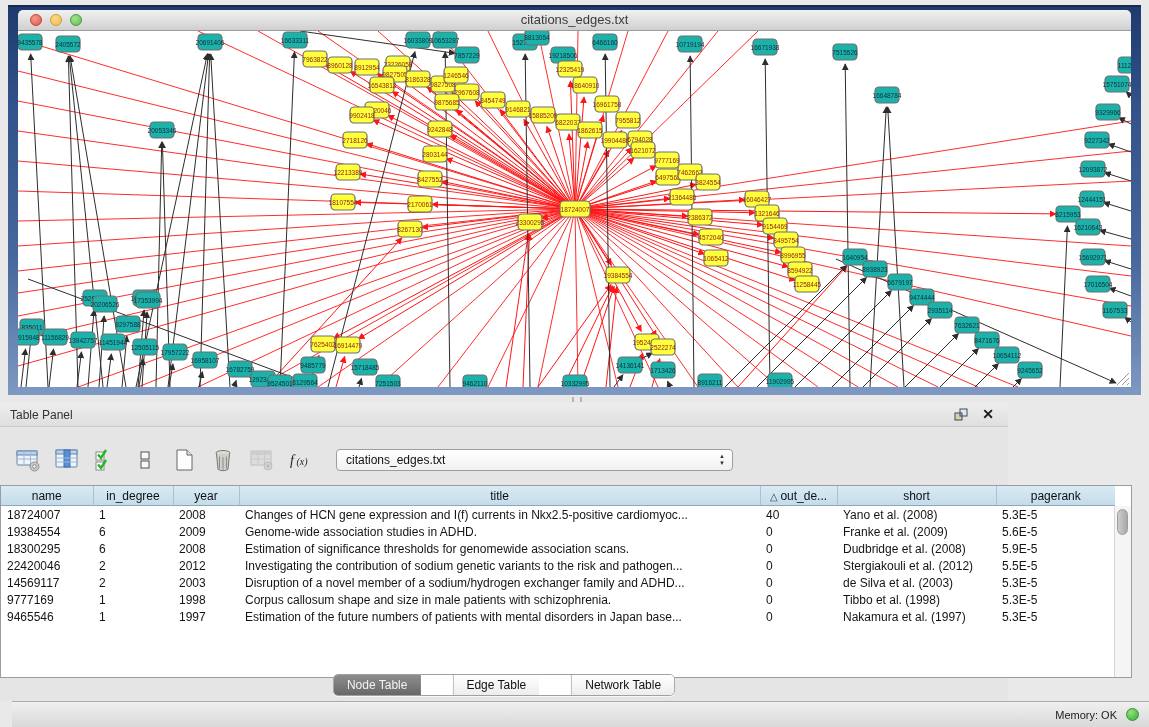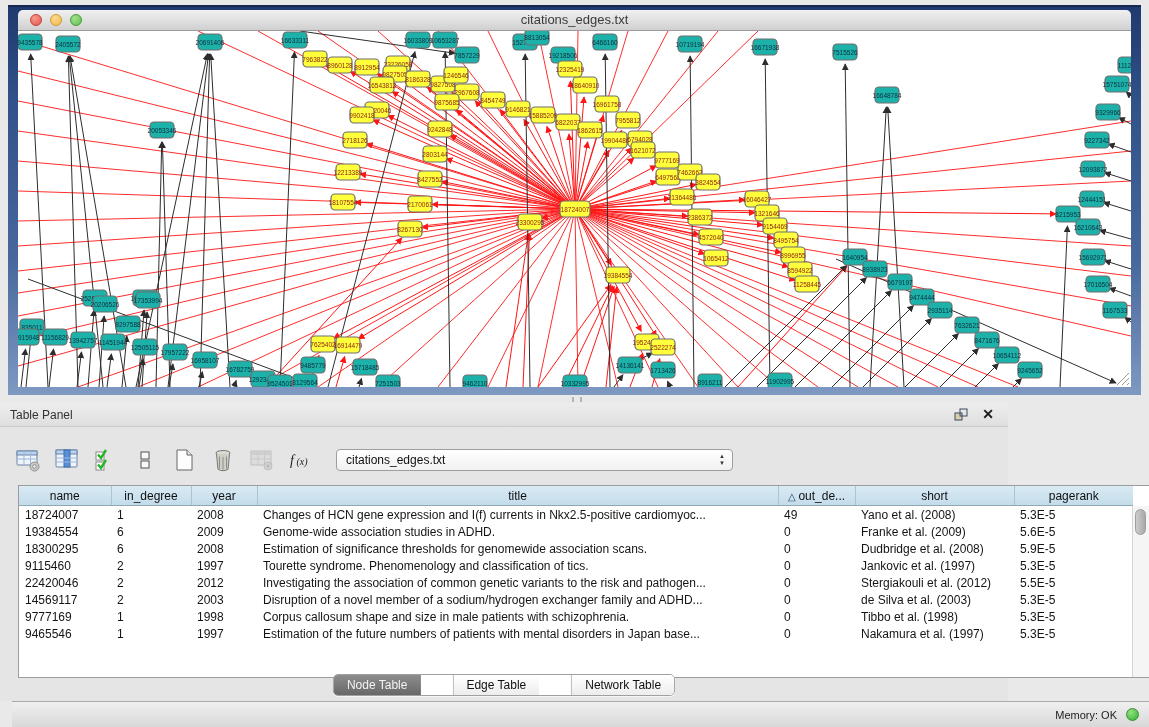--- a/index.html
+++ b/index.html
@@ -29,21 +29,21 @@
   .panel-float{position:absolute;right:40px;top:5px;width:14px;height:14px;}
   .panel-close{position:absolute;right:14px;top:3px;font-size:14px;font-weight:bold;color:#1a1a1a;line-height:16px;}
 
   .toolbar{position:absolute;left:14px;top:42px;height:30px;display:flex;align-items:center;}
   .tbtn{width:27px;height:27px;margin-right:12px;padding:0;border:none;background:transparent;}
   .combo{margin-left:10px;width:397px;height:22px;background:linear-gradient(#ffffff,#f1f1f1);
     border:1px solid #9e9e9e;border-radius:4px;position:relative;font-size:12px;line-height:21px;
     padding-left:9px;box-sizing:border-box;color:#111;}
   .combo-arrows{position:absolute;right:7px;top:3px;font-size:6px;line-height:7px;color:#333;text-align:center;}
 
-  .table-wrap{position:absolute;left:18px;top:82px;width:1132px;height:193px;background:#ffffff;
+  .table-wrap{position:absolute;left:0;top:82px;width:1132px;height:193px;background:#ffffff;
     border:1px solid #9c9c9c;box-sizing:border-box;overflow:hidden;}
   table{border-collapse:collapse;table-layout:fixed;width:1114px;font-size:12px;}
   thead th{height:19px;background:linear-gradient(#d9eaf4,#c3dcea);border-right:1px solid #a9c3d2;
     border-bottom:1px solid #8fa8b5;font-weight:normal;color:#101010;text-align:center;padding:0 2px;
     overflow:hidden;white-space:nowrap;}
   thead th:last-child{border-right:none;}
   tbody td{height:17px;padding:0 2px 0 6px;white-space:nowrap;overflow:hidden;color:#141414;}
   .sort{font-size:10px;color:#246;}
   .vscroll{position:absolute;right:0;top:20px;bottom:0;width:16px;background:#f5f5f5;border-left:1px solid #d6d6d6;}
   .vthumb{position:absolute;left:2px;top:3px;width:11px;height:26px;border-radius:6px;
@@ -822,21 +822,21 @@
               <th>short</th>
               <th>pagerank</th>
             </tr>
           </thead>
           <tbody>
             <tr>
               <td>18724007</td>
               <td>1</td>
               <td>2008</td>
               <td>Changes of HCN gene expression and I(f) currents in Nkx2.5-positive cardiomyoc...</td>
-              <td>49</td>
+              <td>40</td>
               <td>Yano et al. (2008)</td>
               <td>5.3E-5</td>
             </tr>
             <tr>
               <td>19384554</td>
               <td>6</td>
               <td>2009</td>
               <td>Genome-wide association studies in ADHD.</td>
               <td>0</td>
               <td>Franke et al. (2009)</td>
@@ -845,33 +845,24 @@
             <tr>
               <td>18300295</td>
               <td>6</td>
               <td>2008</td>
               <td>Estimation of significance thresholds for genomewide association scans.</td>
               <td>0</td>
               <td>Dudbridge et al. (2008)</td>
               <td>5.9E-5</td>
             </tr>
             <tr>
-              <td>9115460</td>
-              <td>2</td>
-              <td>1997</td>
-              <td>Tourette syndrome. Phenomenology and classification of tics.</td>
-              <td>0</td>
-              <td>Jankovic et al. (1997)</td>
-              <td>5.3E-5</td>
-            </tr>
-            <tr>
               <td>22420046</td>
               <td>2</td>
               <td>2012</td>
-              <td>Investigating the association of common genetic variants to the risk and pathogen...</td>
+              <td>Investigating the contribution of sodium genetic variants to the risk and pathogen...</td>
               <td>0</td>
               <td>Stergiakouli et al. (2012)</td>
               <td>5.5E-5</td>
             </tr>
             <tr>
               <td>14569117</td>
               <td>2</td>
               <td>2003</td>
               <td>Disruption of a novel member of a sodium/hydrogen exchanger family and ADHD...</td>
               <td>0</td>

